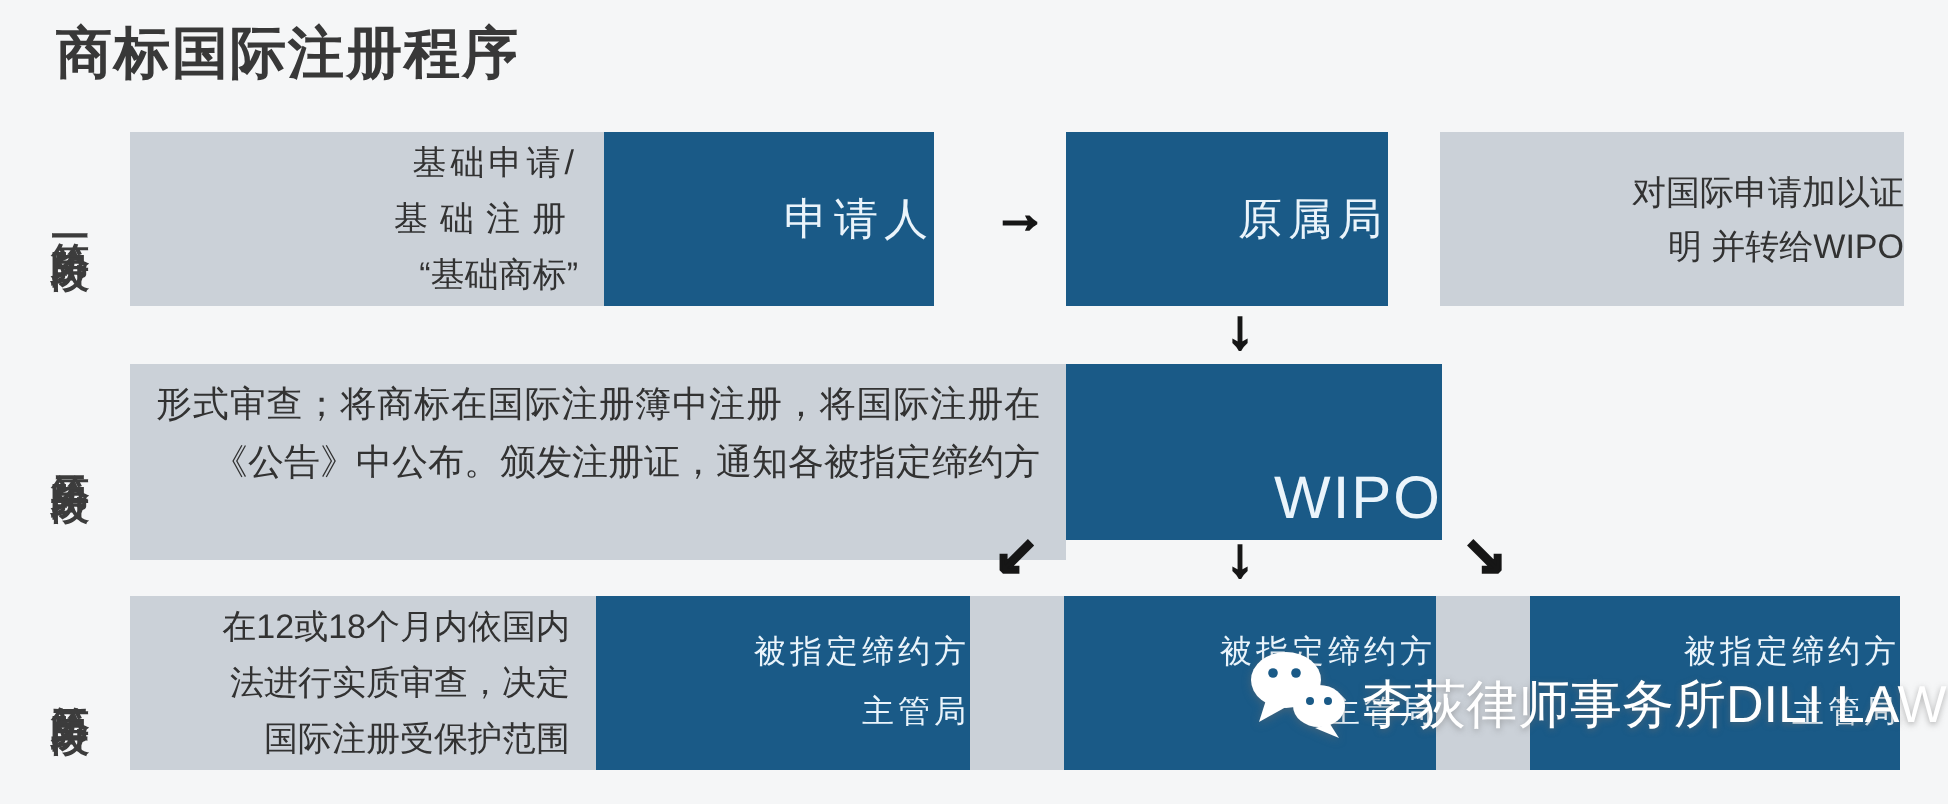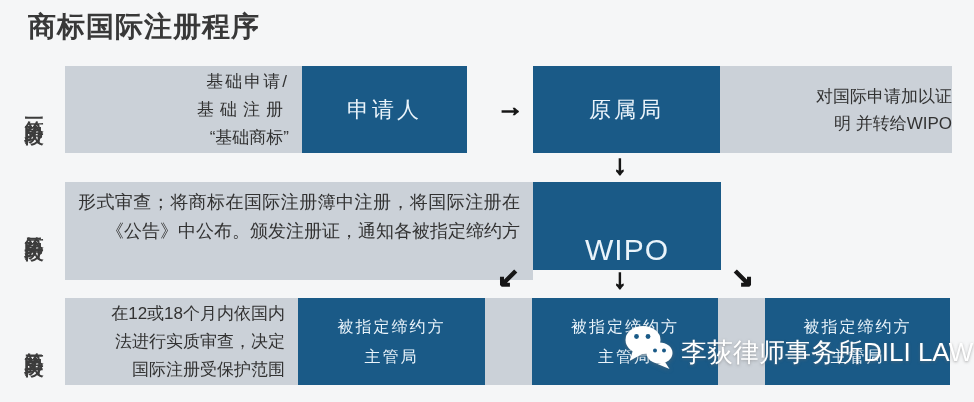--- a/index.html
+++ b/index.html
@@ -23,21 +23,21 @@
   }
   .phase-label{
     position:absolute;left:20px;width:28px;height:87px;
     writing-mode:vertical-rl;text-orientation:upright;
     display:flex;align-items:center;justify-content:center;
     font-size:19px;font-weight:600;color:#3c3c3c;letter-spacing:2px;
   }
   .graybox{position:absolute;background:var(--gray);}
   .bluebox{
     position:absolute;background:var(--blue);color:var(--boxtext);
-    display:flex;flex-direction:column;align-items:center;justify-content:center;
+    display:flex;flex-direction:column;align-items:flex-end;justify-content:center;
     text-align:center;
   }
   .note{
     position:absolute;display:flex;flex-direction:column;justify-content:center;
     font-size:17px;color:#323232;line-height:28px;
   }
   .note.right{align-items:flex-end;text-align:right;}
   .note.left{align-items:flex-end;text-align:left;}
   .ls1{letter-spacing:2px;}
   .ls2{letter-spacing:6px;}
@@ -79,21 +79,21 @@
     <div class="ls2">基础注册</div>
     <div>“基础商标”</div>
   </div>
 
   <div class="bluebox" style="left:302px;top:66px;width:165px;height:87px">
     <span class="box-label">申请人</span>
   </div>
 
   <div class="arrow" style="left:493px;top:94px">→</div>
 
-  <div class="bluebox" style="left:533px;top:66px;width:187px;height:87px">
+  <div class="bluebox" style="left:533px;top:66px;width:161px;height:87px">
     <span class="box-label">原属局</span>
   </div>
 
   <div class="graybox note left" style="left:720px;top:66px;width:232px;height:87px;padding-left:14px;line-height:27px">
     <div>对国际申请加以证</div>
     <div>明 并转给WIPO</div>
   </div>
 
   <div class="arrow" style="left:603px;top:152px">↓</div>
 

